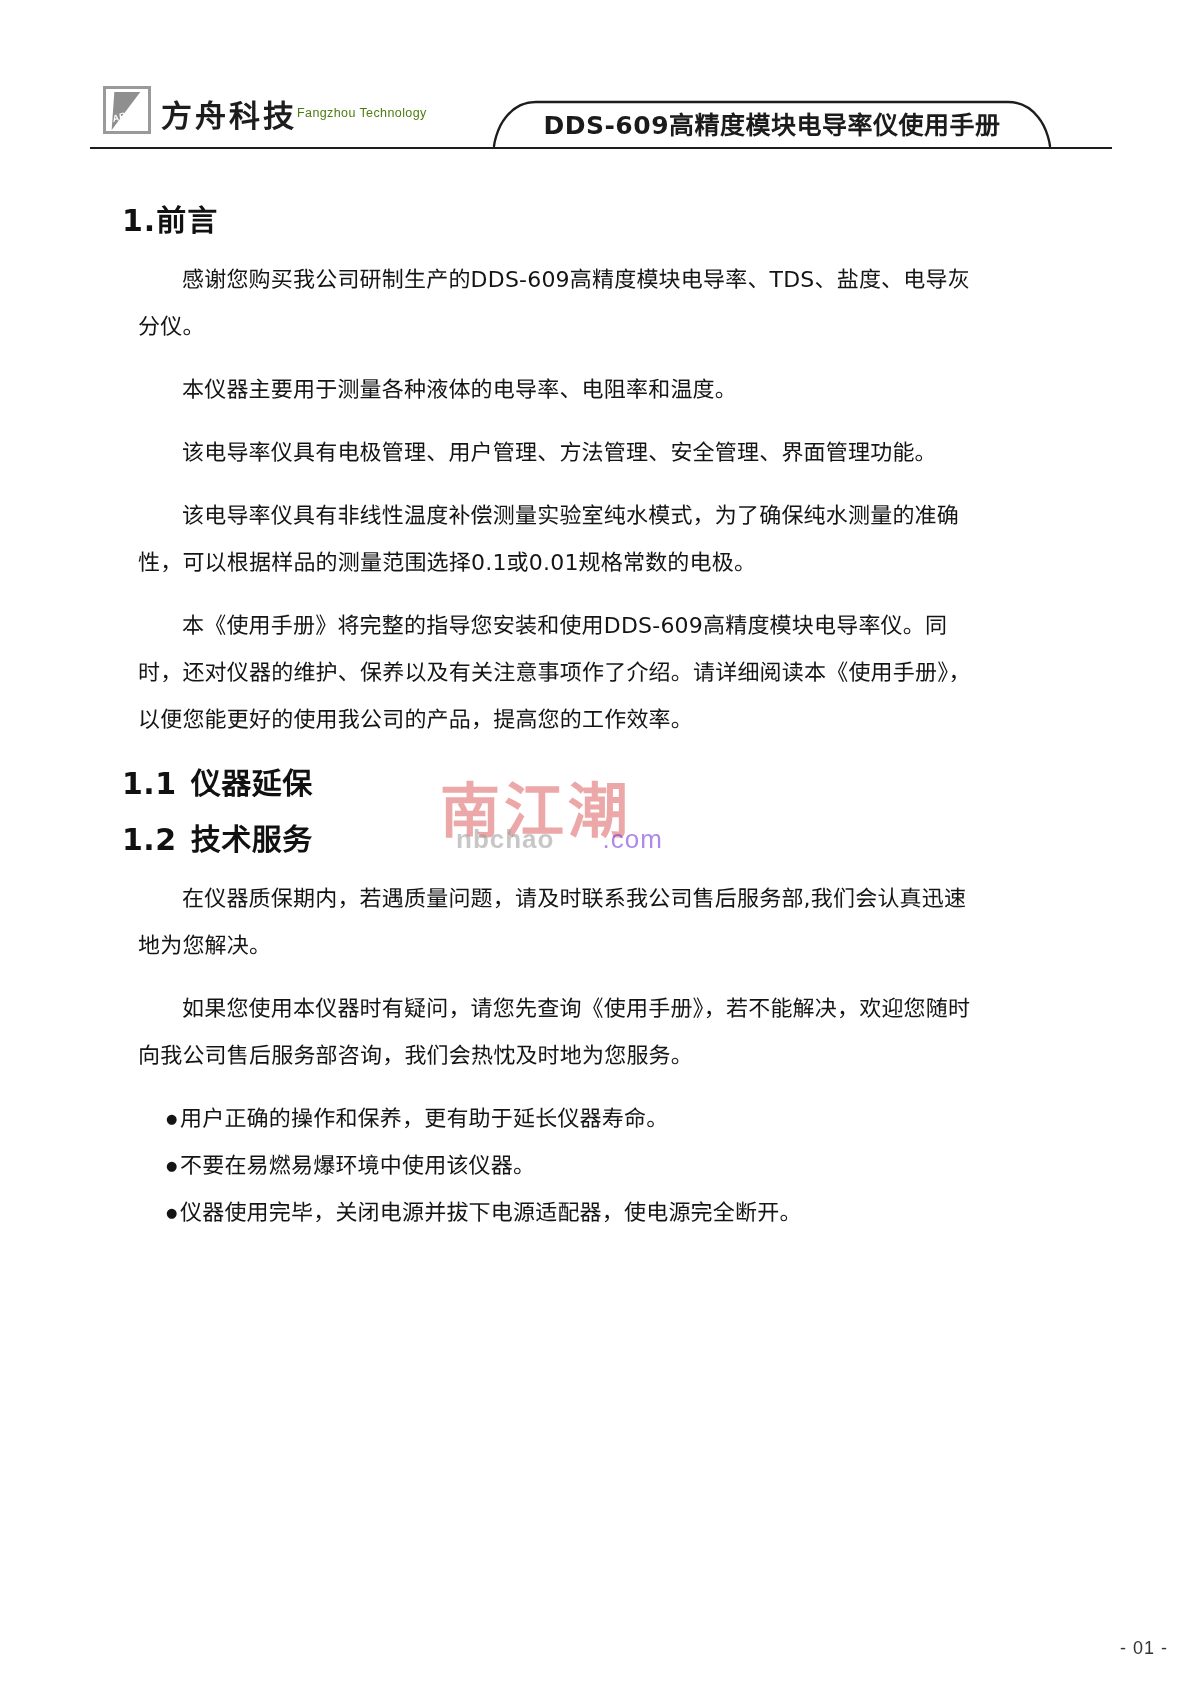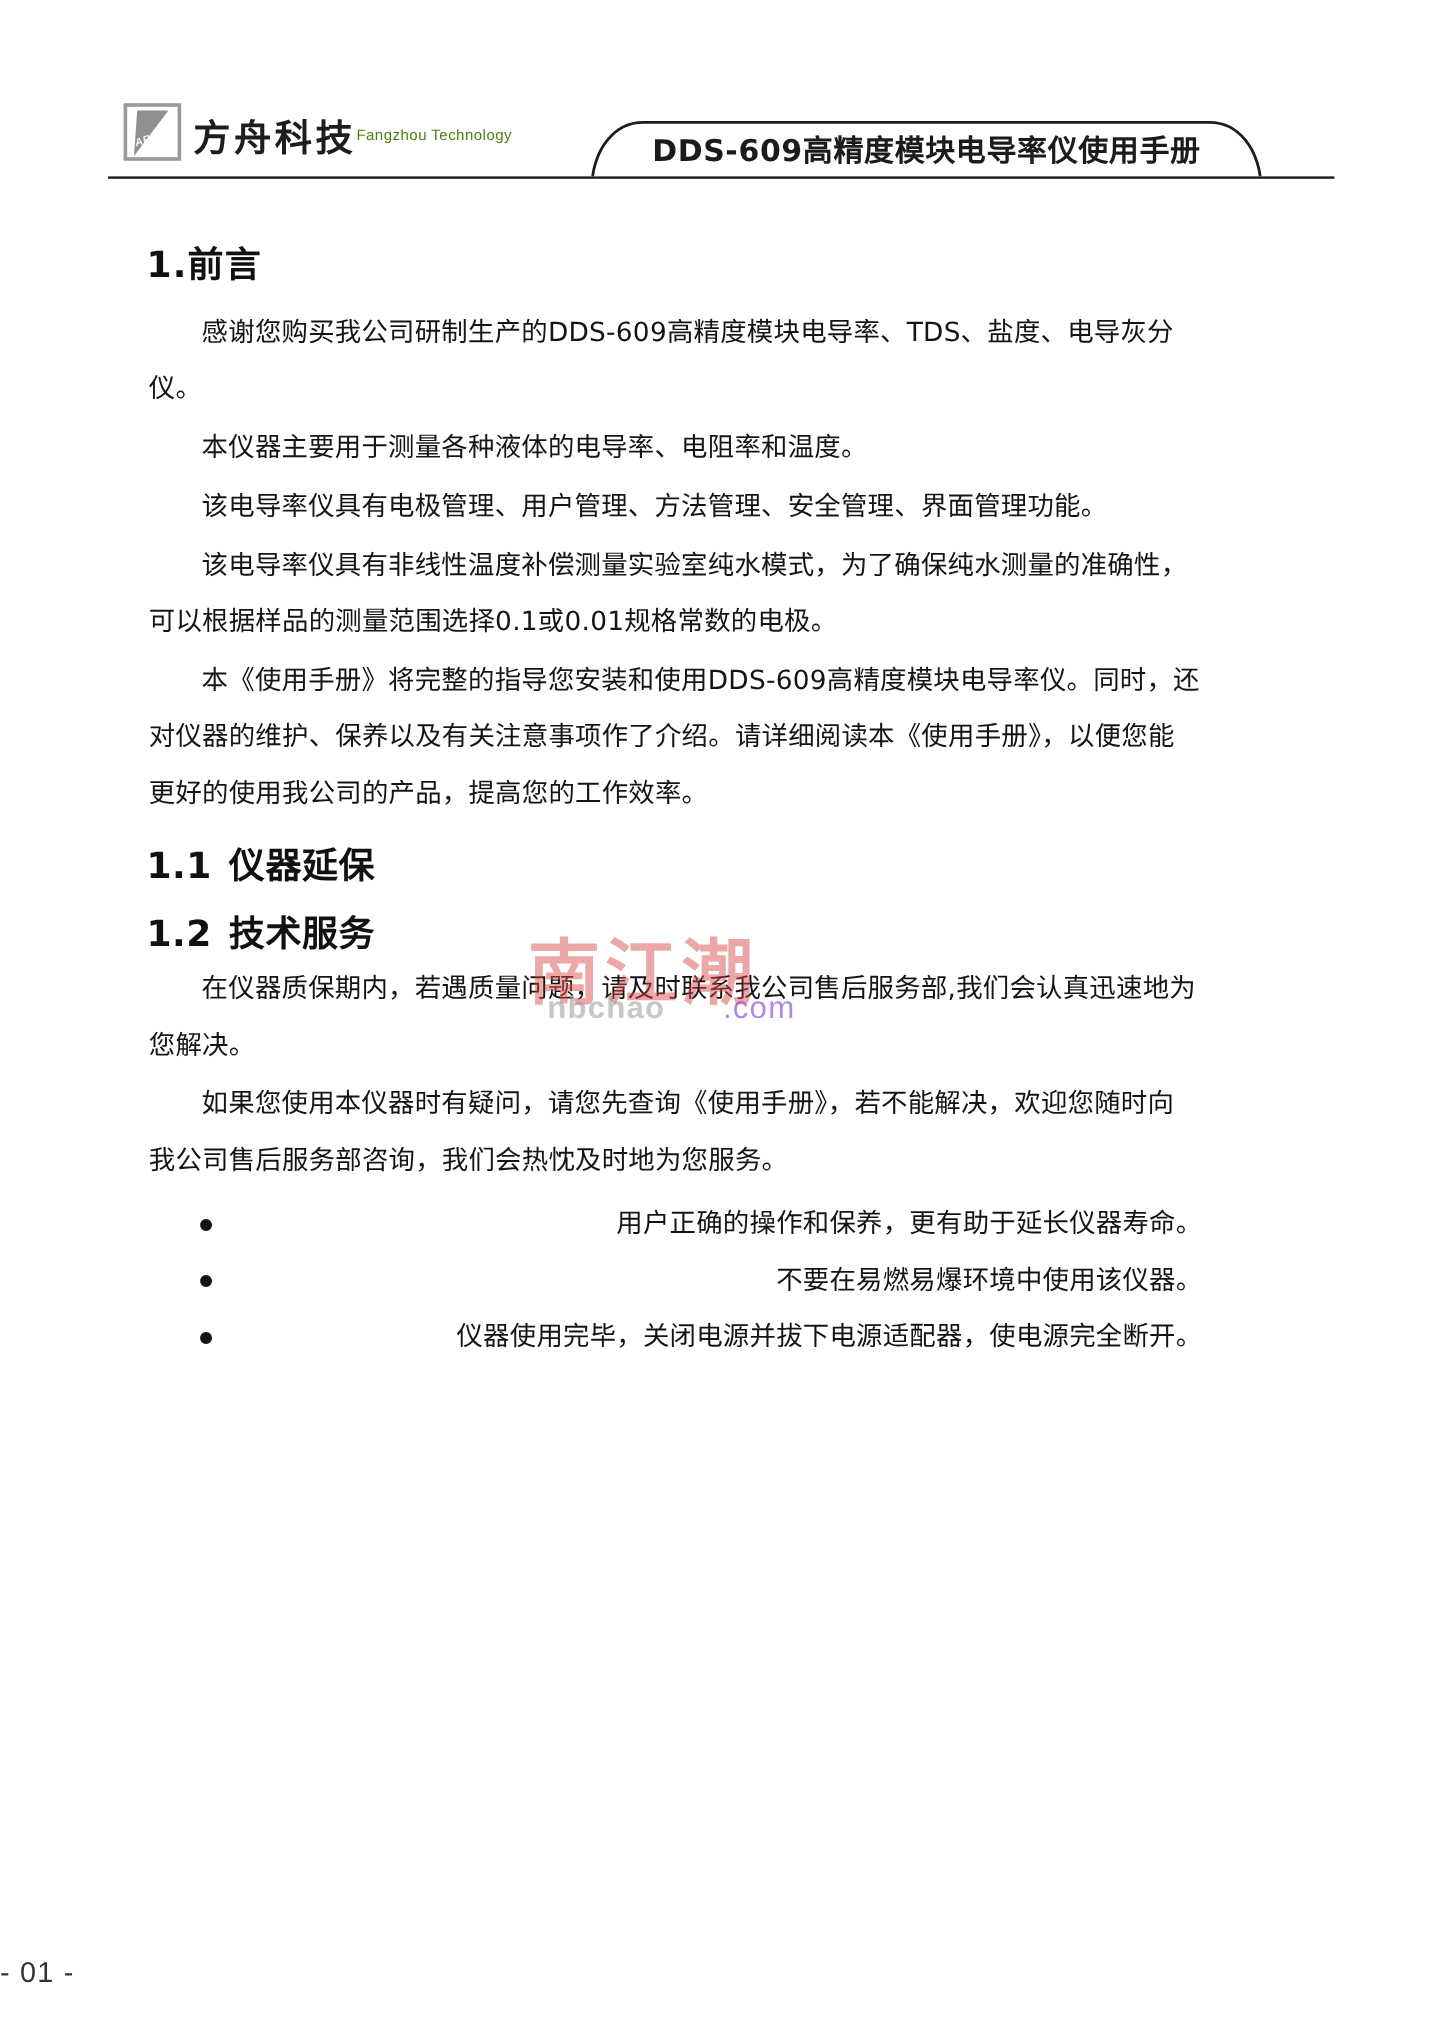--- a/index.html
+++ b/index.html
@@ -139,31 +139,30 @@
     font-weight: bold;
     letter-spacing: 0.5px;
     margin: 12px 0 4px 0;
     color: #111;
     font-family: "DejaVu Sans", "Liberation Sans", sans-serif;
   }
   .h2 .num { margin-right: 14px; }
   p.para {
     font-size: 22px;
     line-height: 47px;
-    margin: 2px;
+    margin: 16px;
     text-indent: 2em;
     letter-spacing: 0.2px;
     color: #141414;
     font-family: "DejaVu Sans", "Liberation Sans", sans-serif;
   }
   ul.bullets {
     list-style: none;
     margin: 6px 0 0 0;
     padding: 0;
-    text-align: right;
   }
   ul.bullets li {
     font-size: 22px;
     line-height: 47px;
     padding-left: 58px;
     position: relative;
     letter-spacing: 0.2px;
     color: #141414;
     font-family: "DejaVu Sans", "Liberation Sans", sans-serif;
   }
@@ -212,22 +211,22 @@
     white-space: nowrap;
   }
   .wm-en .dom { color: #6d28d9; font-weight: normal; margin-left: 48px; }
 
   
   .footer {
     position: absolute;
     left: 0;
     bottom: 38px;
     width: 1168px;
-    text-align: left;
-    font-size: 24px;
+    text-align: right;
+    font-size: 18px;
     letter-spacing: 1px;
     color: #333;
     font-family: "Liberation Sans", sans-serif;
   }
 </style>
 </head>
 <body>
 
 <div class="page">
 

